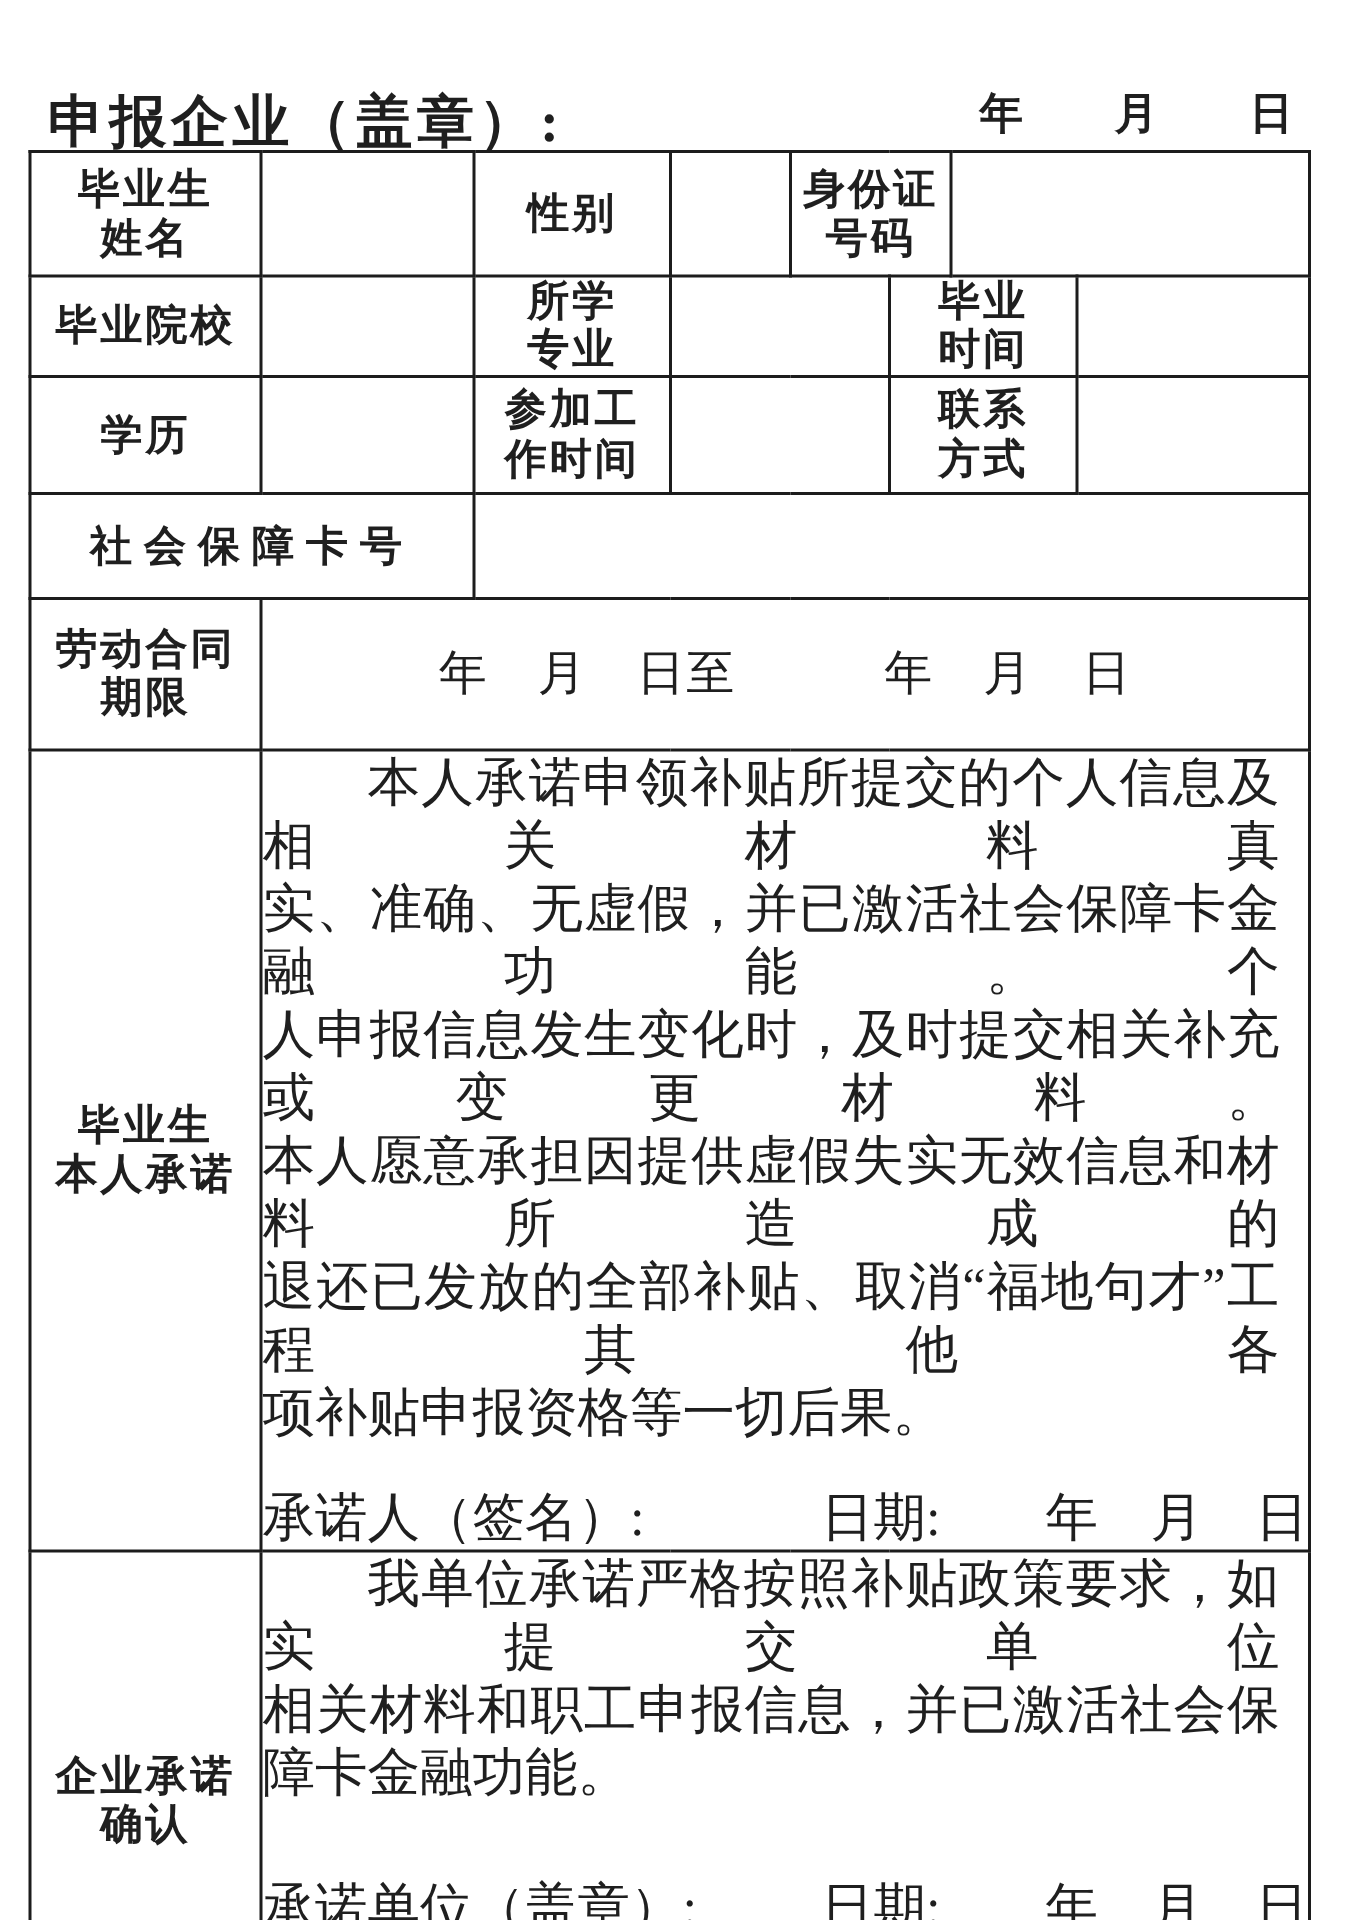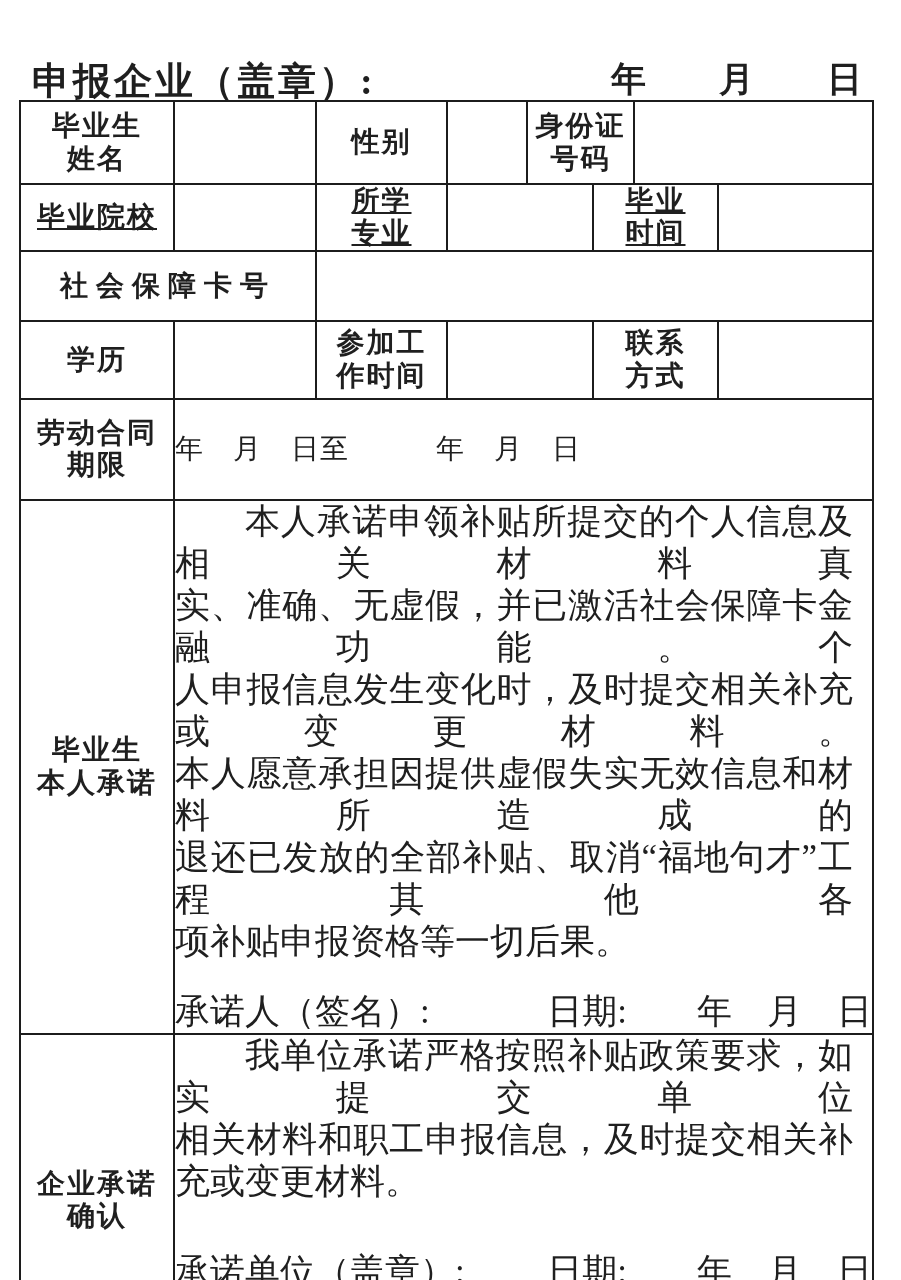--- a/index.html
+++ b/index.html
@@ -14,21 +14,21 @@
   .page{position:absolute;inset:0;}
 
   
   .hdr-left{
     position:absolute;left:32px;top:56px;
     font-size:38px;font-weight:bold;letter-spacing:3px;
     font-family:"Liberation Serif","DejaVu Serif",serif;
   }
   .hdr-right{
     position:absolute;right:38px;top:56px;
-    font-size:35px;font-weight:bold;letter-spacing:1px;
+    font-size:29px;font-weight:bold;letter-spacing:1px;
     font-family:"Liberation Serif","DejaVu Serif",serif;
   }
 
   
   table.form{
     position:absolute;left:19px;top:100px;
     width:853px;
     border-collapse:collapse;
     table-layout:fixed;
   }
@@ -43,23 +43,23 @@
     line-height:1.16;
     letter-spacing:2px;
     text-align:center;
     vertical-align:middle;
     white-space:pre-line;
     color:#1f1f1f;
   }
   td.lbl.social{letter-spacing:8px;}
   td.val{background:#ffffff;}
   td.term-val{
-    text-align:left;
+    text-align:center;
     vertical-align:middle;
-    font-size:28px;
+    font-size:32px;
     letter-spacing:1px;
     font-family:"Liberation Serif","DejaVu Serif",serif;
   }
   td.content{
     vertical-align:top;
     font-size:35px;
     line-height:42px;
     padding:0 12px 0 11px;
     font-family:"Liberation Serif","DejaVu Serif",serif;
   }
@@ -106,45 +106,45 @@
       <td class="lbl">毕业生
 姓名</td>
       <td class="val"></td>
       <td class="lbl">性别</td>
       <td class="val"></td>
       <td class="lbl" colspan="2">身份证
 号码</td>
       <td class="val" colspan="2"></td>
     </tr>
 
-    <tr style="height:62px;text-decoration:underline;">
+    <tr style="height:62px;">
       <td class="lbl">毕业院校</td>
       <td class="val"></td>
       <td class="lbl">所学
 专业</td>
       <td class="val" colspan="2"></td>
       <td class="lbl" colspan="2">毕业
 时间</td>
       <td class="val"></td>
-    </tr>
-
-    <tr style="height:70px;">
-      <td class="lbl social" colspan="2">社会保障卡号</td>
-      <td class="val" colspan="6"></td>
     </tr>
 
     <tr style="height:78px;">
       <td class="lbl">学历</td>
       <td class="val"></td>
       <td class="lbl">参加工
 作时间</td>
       <td class="val" colspan="2"></td>
       <td class="lbl" colspan="2">联系
 方式</td>
       <td class="val"></td>
+    </tr>
+
+    <tr style="height:70px;">
+      <td class="lbl social" colspan="2">社会保障卡号</td>
+      <td class="val" colspan="6"></td>
     </tr>
 
     <tr style="height:101px;">
       <td class="lbl">劳动合同
 期限</td>
       <td class="term-val" colspan="7">年　月　日至　　　年　月　日</td>
     </tr>
 
     <tr style="height:413px;">
       <td class="lbl">毕业生
@@ -164,21 +164,21 @@
         </div>
       </td>
     </tr>
 
     <tr style="height:333px;">
       <td class="lbl">企业承诺
 确认</td>
       <td class="content pad-comp" colspan="7">
         <div class="para">
               <div class="pline">我单位承诺严格按照补贴政策要求，如实提交单位</div>
-              <div class="pline plast">相关材料和职工申报信息，及时提交相关补充或变更材料。</div>
+              <div class="pline plast">相关材料和职工申报信息，并已激活社会保障卡金融功能。</div>
             </div>
         <div class="sign-row comp">
           <span>承诺单位（盖章）:</span>
           <span>日期:　　年　月　日</span>
         </div>
       </td>
     </tr>
   </tbody>
     </table>
 </div>

